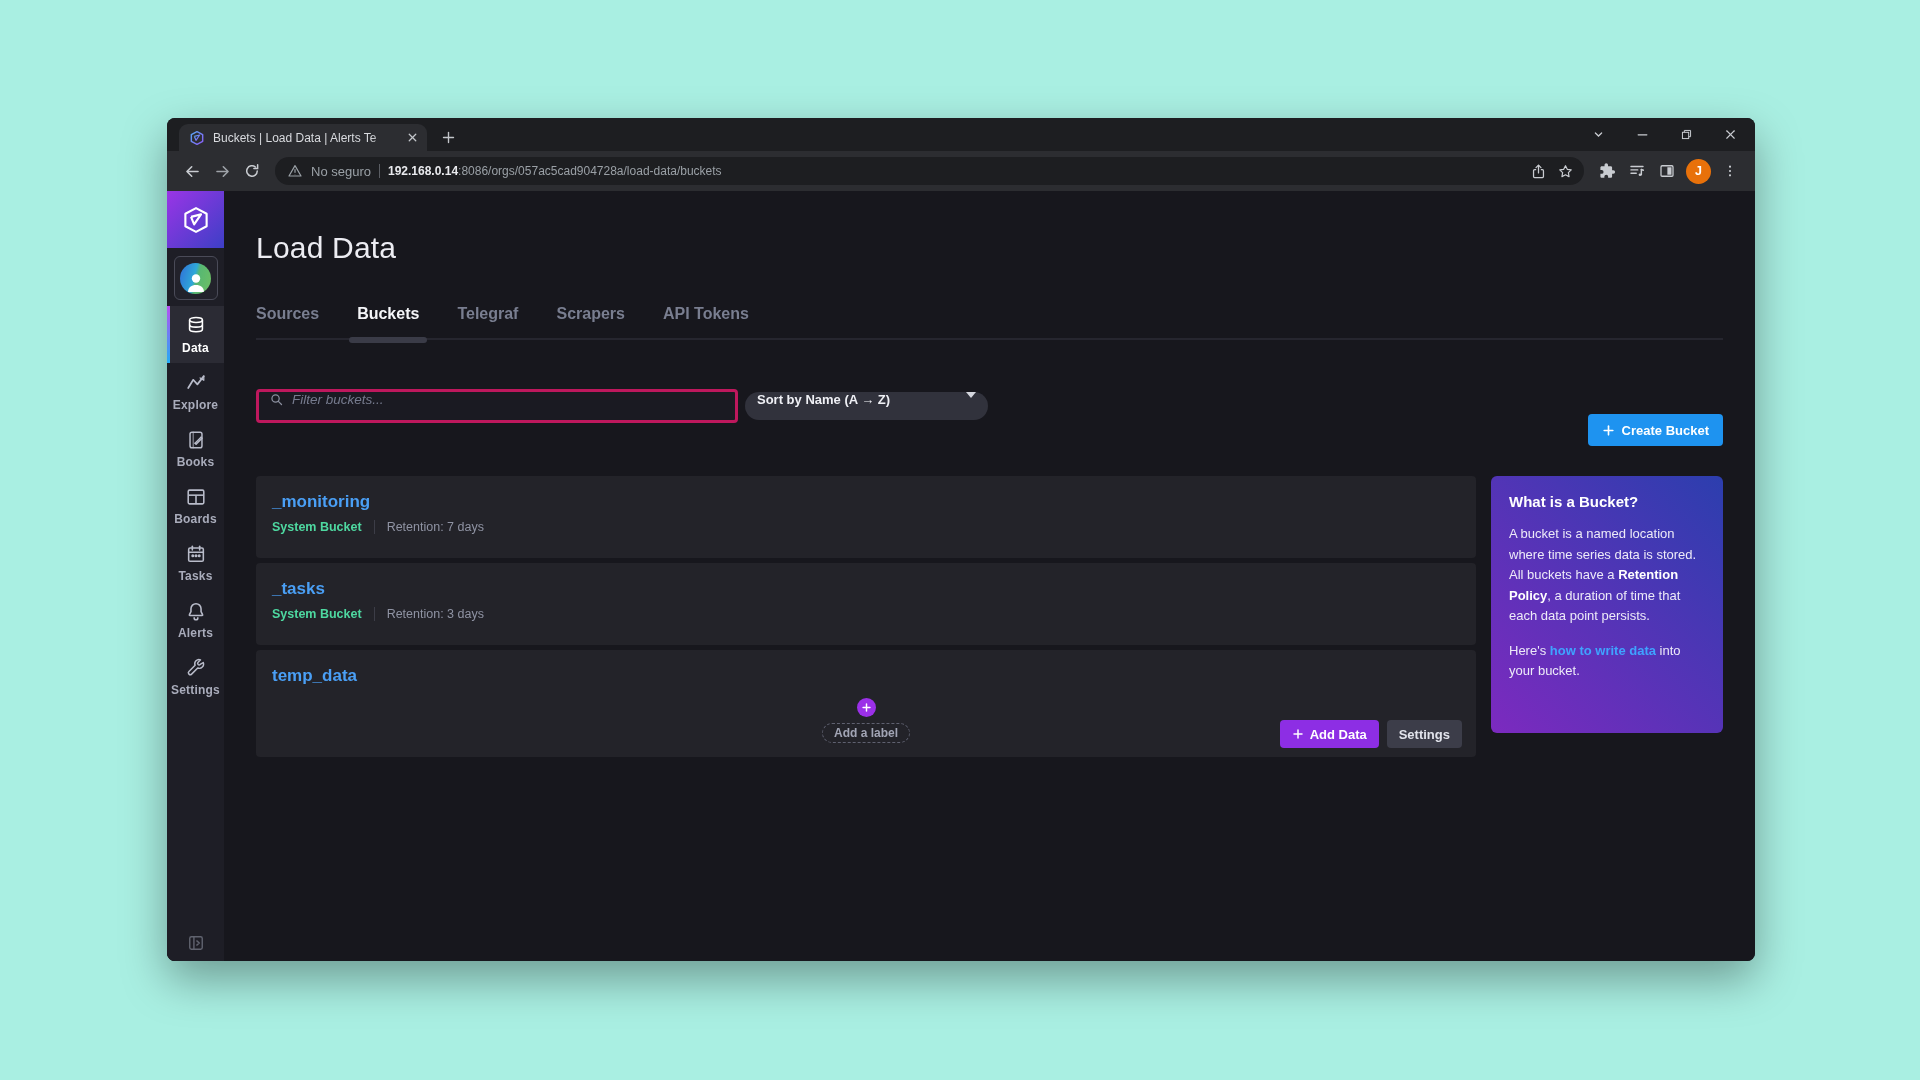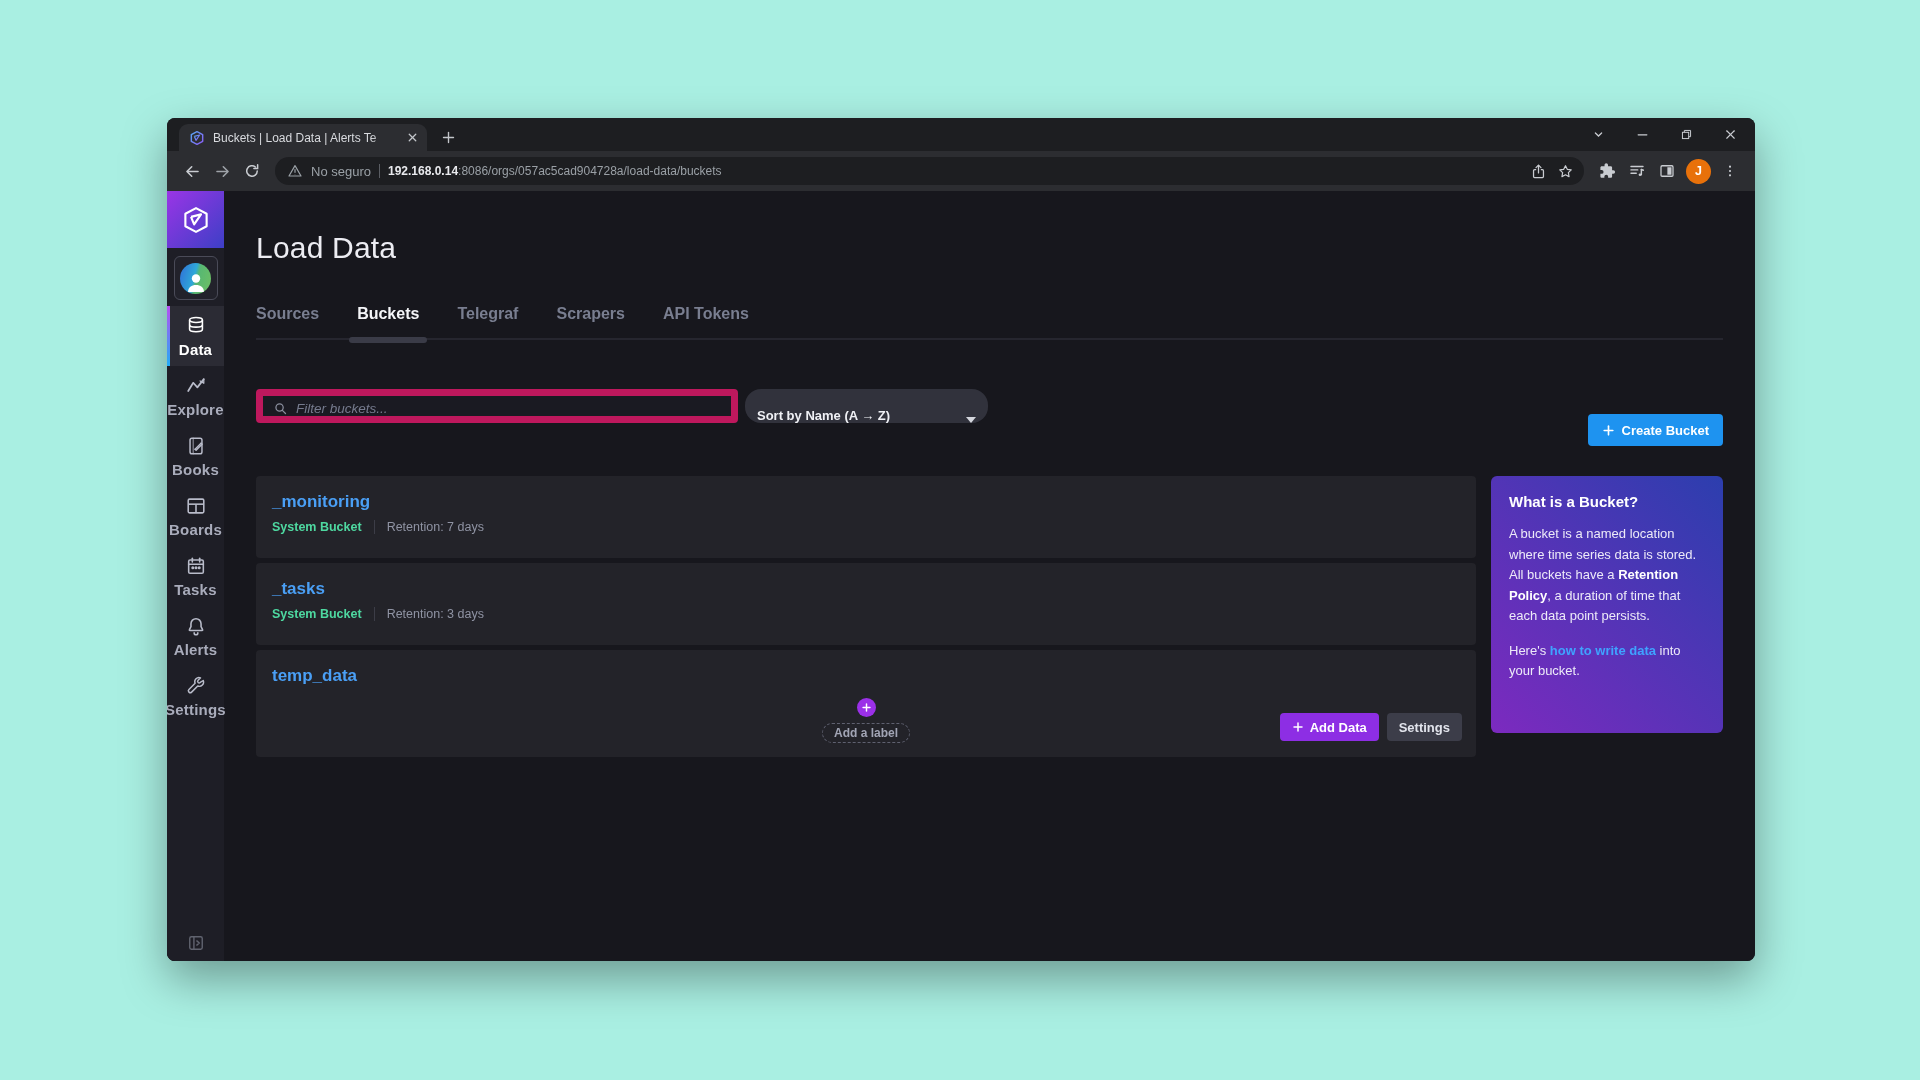--- a/index.html
+++ b/index.html
@@ -56,68 +56,68 @@
   
   .sidebar { width:57px; background:#1E1E26; position:relative; flex-shrink:0; }
   .logo-box { width:57px; height:57px; background:linear-gradient(135deg,#9A35E6 0%,#3D3FC6 100%);
     display:flex; align-items:center; justify-content:center; }
   .avatar-box { width:44px; height:44px; margin:8px auto 6px; border:1px solid #4A4B58; border-radius:6px;
     display:flex; align-items:center; justify-content:center; background:#22222B; }
   .avatar-circle { width:31px; height:31px; border-radius:50%; overflow:hidden;
     background:linear-gradient(105deg,#2F6FD8 0%,#2FA8D8 45%,#57B873 55%,#6FBF63 100%);
     display:flex; align-items:flex-end; justify-content:center; }
   .nav-item { display:flex; flex-direction:column; align-items:center; gap:4px; padding:9px 0 8px; position:relative; cursor:pointer; }
-  .nav-item .lbl { font-size:15px; font-weight:700; color:#A9ACBB; letter-spacing:.2px; }
+  .nav-item .lbl { font-size:12px; font-weight:700; color:#A9ACBB; letter-spacing:.2px; }
   .nav-item svg { stroke:#B9BCCA; }
   .nav-item.active { background:#2B2B34; }
   .nav-item.active::before { content:""; position:absolute; left:0; top:0; bottom:0; width:3px;
     background:linear-gradient(180deg,#B94FF2 0%,#22ADF6 100%); }
   .nav-item.active .lbl { color:#FFFFFF; }
   .nav-item.active svg { stroke:#FFFFFF; }
   .sidebar-expand { position:absolute; bottom:8px; left:0; width:57px; display:flex; justify-content:center; }
 
   
   .content { flex:1; padding:0 32px; position:relative; min-width:0; }
   .page-title { margin-top:40px; font-size:30px; font-weight:500; color:#ECECF2; letter-spacing:.2px; }
 
   .tabs { margin-top:40px; display:flex; gap:38px; border-bottom:2px solid #26262F; padding-bottom:15px; }
   .ptab { font-size:16px; font-weight:700; color:#797E90; position:relative; cursor:pointer; }
   .ptab.active { color:#F4F5F8; }
   .ptab.active::after { content:""; position:absolute; left:-8px; right:-8px; bottom:-20px; height:6px;
     border-radius:3px; background:#3A3B47; }
 
   .controls { margin-top:26px; display:flex; align-items:center; }
-  .filter-wrap { width:482px; height:34px; background:#1A1A22; border:7px solid #be185d; border-radius:4px;
-    display:flex; align-items:flex-end; padding:0 10px; gap:8px; }
+  .filter-wrap { width:482px; height:34px; background:#1A1A22; border:3px solid #be185d; border-radius:4px;
+    display:flex; align-items:flex-start; padding:0 10px; gap:8px; }
   .filter-input { flex:1; background:transparent; border:none; outline:none; color:#C9CCD8;
     font-size:13.5px; font-style:italic; font-family:"Liberation Sans",sans-serif; }
   .filter-input::placeholder { color:#767B8E; font-style:italic; }
-  .sort-btn { width:243px; height:34px; margin-left:7px; background:#31323C; border-radius:16px;
-    display:flex; align-items:flex-end; padding:0 12px; cursor:pointer; }
+  .sort-btn { width:243px; height:28px; margin-left:7px; background:#31323C; border-radius:16px;
+    display:flex; align-items:flex-start; padding:0 12px; cursor:pointer; }
   .sort-label { flex:1; font-size:13px; font-weight:700; color:#EFF0F5; }
   .caret-down { width:0; height:0; border-left:5px solid transparent; border-right:5px solid transparent;
     border-top:6px solid #D5D7DE; }
   .create-btn { margin-left:auto; height:32px; background:#1E93F0; border-radius:4px; display:flex;
     align-items:center; gap:7px; padding:0 14px; cursor:pointer;margin-top:48px; }
   .btn-label { font-size:13px; font-weight:700; color:#FFFFFF; white-space:nowrap; }
 
   .main-row { display:flex; margin-top:30px; gap:15px; }
   .bucket-list { flex:1; min-width:0; }
   .bucket-card { background:#232329; border-radius:4px; margin-bottom:5px; padding:16px 16px 14px; position:relative; min-height:82px; }
   .bucket-name { font-size:17px; font-weight:700; color:#4A9FF5; cursor:pointer; display:inline-block; }
   .meta-row { margin-top:8px; display:flex; align-items:center; gap:12px; font-size:12.5px; }
   .badge-system { color:#4ED8A0; font-weight:700; }
   .meta-sep { width:1px; height:14px; background:#3C3D47; }
   .meta-text { color:#8F93A3; }
   .labels-row { margin-top:12px; display:flex; align-items:center; gap:6px;flex-direction:column; }
   .label-plus-btn { width:19px; height:19px; border-radius:50%; background:#9B30E8; display:flex;
     align-items:center; justify-content:center; cursor:pointer; }
   .add-label-pill { border:1px dashed #5F6170; border-radius:10px; padding:2px 11px; font-size:12px;
     font-weight:700; color:#A2A5B5; cursor:pointer; }
-  .card-actions { position:absolute; right:14px; bottom:16px; display:flex; gap:8px; }
+  .card-actions { position:absolute; right:14px; bottom:9px; display:flex; gap:8px; }
   .add-data-btn { height:28px; background:#8D2EE4; border-radius:4px; display:flex; align-items:center;
     gap:6px; padding:0 12px; cursor:pointer; }
   .settings-btn { height:28px; background:#3C3D49; border-radius:4px; display:flex; align-items:center;
     padding:0 12px; cursor:pointer; }
   .settings-btn .btn-label { color:#E2E4EC; }
 
   .info-panel { width:232px; min-height:257px; border-radius:6px; padding:17px 18px;
     background:linear-gradient(45deg,#7C2ABF 0%,#2C3EAE 100%); align-self:flex-start; }
   .info-title { font-size:15px; font-weight:700; color:#FFFFFF; }
   .info-body { margin-top:14px; font-size:13px; line-height:1.58; color:#EDEAF8; }

